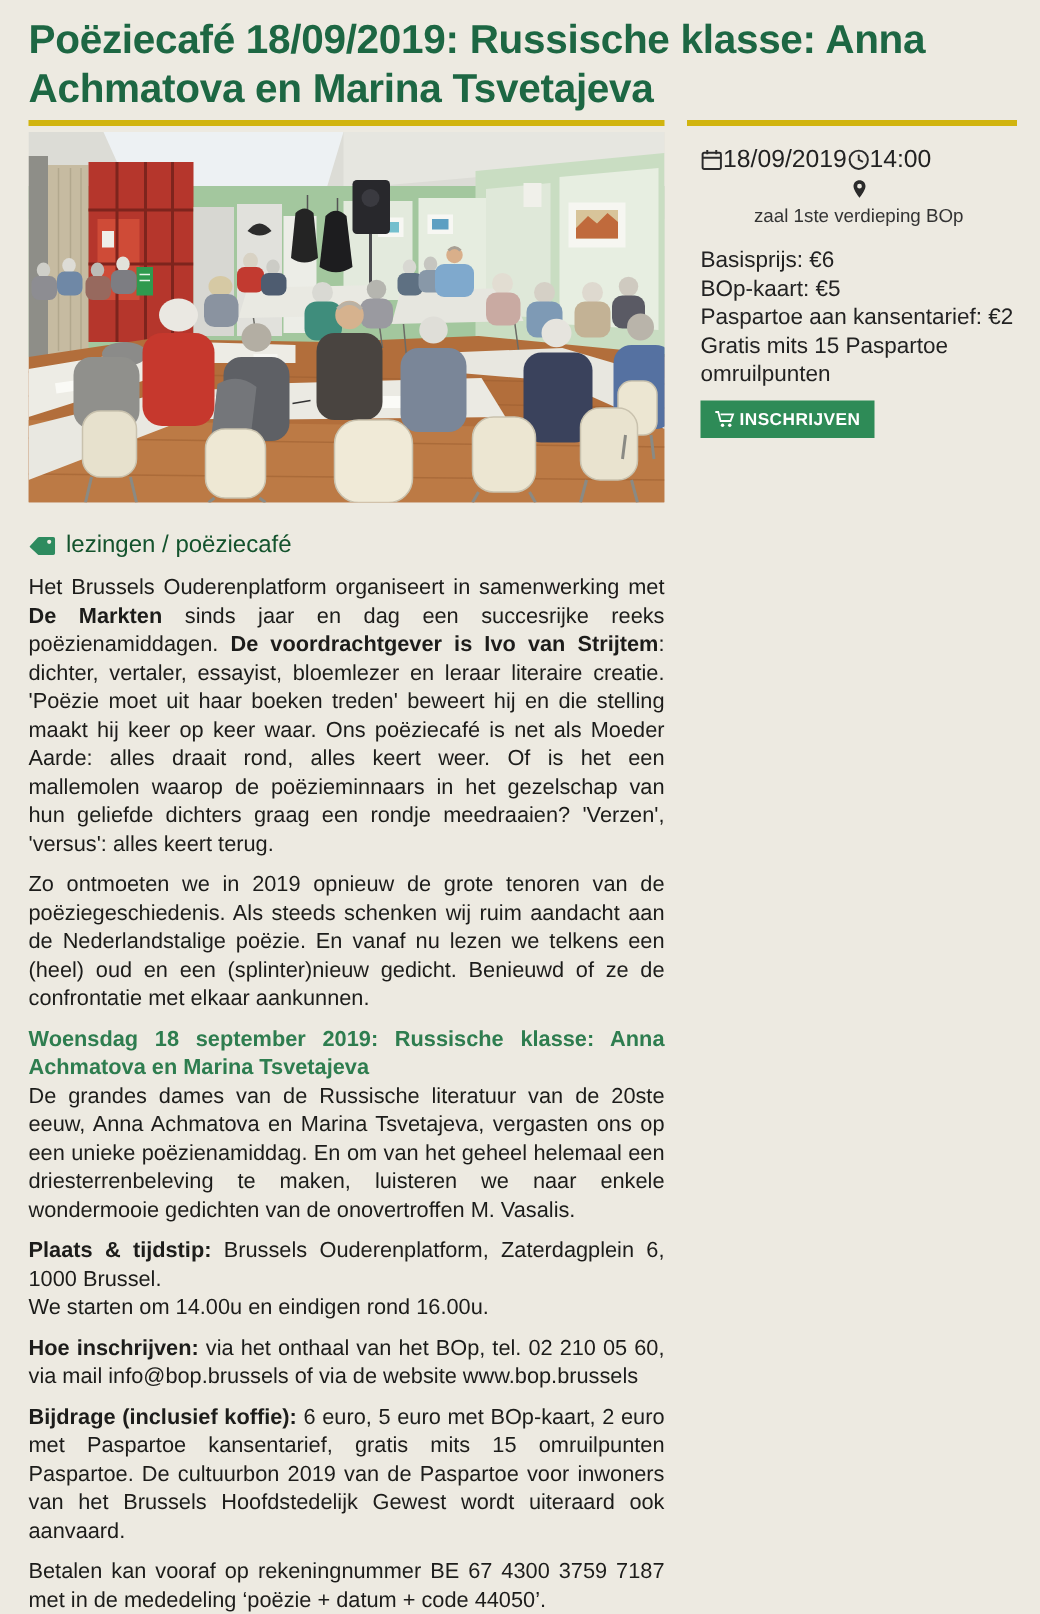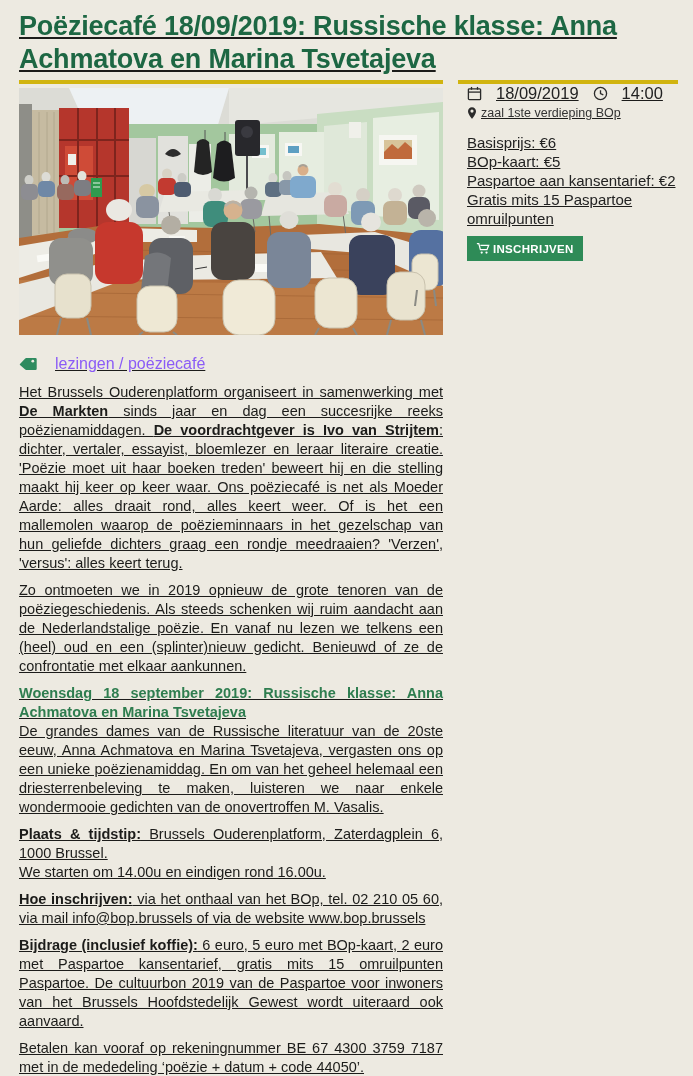--- a/index.html
+++ b/index.html
@@ -1,55 +1,54 @@
 <!DOCTYPE html>
 <html><head>
 <meta charset="utf-8">
 <style>
   html,body { margin:0; padding:0; background:#edeae1; }
   .page {
     position:relative; width:693px; height:1076px; overflow:hidden;
     background:#edeae1; font-family:"Liberation Sans", sans-serif;
     color:#1c1c1a;
-    text-decoration:underline;
   }
   h1.page-title {
     margin:0; padding:10px 16px 4px 19px;
     font-size:27px; line-height:33px; font-weight:bold;
     color:#1d6743; letter-spacing:-0.2px;
   }
   .columns { display:flex; gap:15px; padding:0 15px 0 19px; align-items:flex-start; }
   .main-col { width:424px; flex:0 0 424px; }
   .side-col { width:220px; flex:0 0 220px; }
   .rule { height:4px; background:#d1b40f; }
   .photo-wrap { margin-top:4px; width:424px; height:247px; }
   .photo-wrap svg { display:block; width:424px; height:247px; }
 
   .tags-row {
-    display:flex; align-items:center; gap:18px;
-    margin:20px 0 10px; color:#8b5cf6; font-size:16px; cursor:pointer;
+    display:flex; align-items:center; gap:7px;
+    margin:20px 0 10px; color:#14532d; font-size:16px; cursor:pointer;
   }
   .tags-row svg { flex:0 0 auto; }
 
   article { font-size:14.5px; line-height:19px; text-align:justify; color:#1c1c1a; }
   article p { margin:0 0 8px; }
   .event-heading { color:#2e7d4f; font-weight:bold; }
 
   .side-col h2 {
     margin:14px 0 0 9px; font-size:26px; line-height:30px;
     font-weight:bold; color:#2e8b5f;
   }
   .datetime-row {
-    display:flex; align-items:center; gap:14px;
-    margin:0 0 0 9px; font-size:16.5px; color:#222;
+    display:flex; align-items:center; gap:0;
+    margin:13px 0 0 9px; font-size:16.5px; color:#222;
   }
   .datetime-row svg { flex:0 0 auto; }
   .location-row {
     display:flex; align-items:center; gap:4px;
-    margin:3px 0 0 9px; font-size:12.5px; color:#333;
+    margin:3px 0 0 9px; font-size:12.5px; color:#333;flex-direction:column;
   }
   .prices { margin:13px 0 0 9px; font-size:15px; line-height:19px; color:#222; }
   .btn-register {
     display:inline-flex; align-items:center; gap:3px;
     margin:8px 0 0 9px; padding:6px 9px;
     background:#2e8b57; border:none; color:#fff;
     font-family:"Liberation Sans", sans-serif;
     font-size:11.5px; font-weight:bold; letter-spacing:0.3px; cursor:pointer;
   }
 </style>

